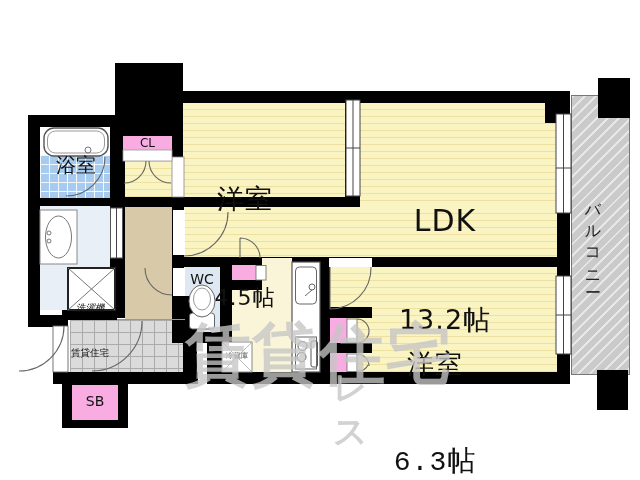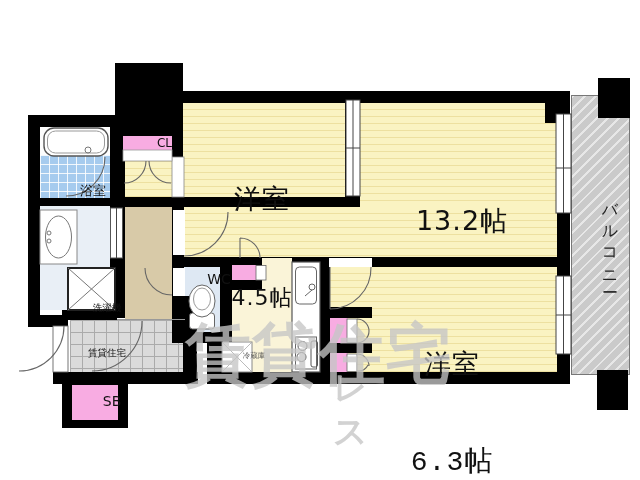--- a/index.html
+++ b/index.html
@@ -20,21 +20,21 @@
                        repeating-linear-gradient(180deg,#ababab 0 1px,transparent 1px 12px);}
   .pink{position:absolute;background:#f8ace2;}
   .balcony{position:absolute;background:#cacaca;
       background-image:repeating-linear-gradient(135deg,rgba(255,255,255,.55) 0 2px,transparent 2px 8px);
       border:1px solid #777;box-sizing:border-box;}
   .lbl{position:absolute;color:#111;text-align:center;white-space:pre;}
   .room-lbl{font-size:27px;line-height:33px;letter-spacing:1px;}
   .wm{position:absolute;color:#c6c6c6;opacity:.78;font-weight:600;z-index:60;pointer-events:none;}
   .vtext{writing-mode:vertical-rl;text-orientation:upright;}
   svg.overlay{position:absolute;left:0;top:0;z-index:40;pointer-events:none;}
-  .lbl{z-index:50;margin-left:17px;}
+  .lbl{z-index:50;}
   .pink{z-index:30;}
   .wall{z-index:20;}
   .floor{position:absolute;z-index:10;}
 </style>
 </head>
 <body>
 
 <div id="plan">
 
   <div class="floor floor-room" style="left:183px;top:103px;width:162px;height:94px;"></div>
@@ -173,31 +173,32 @@
       <path d="M357,354 A12,12 0 0 1 369,366 M357,371 A11,11 0 0 0 368,365"></path>
     </g>
     <line x1="117" y1="319.5" x2="185" y2="319.5" stroke="#999" stroke-width="1"></line>
   </svg>
 
   <div class="lbl room-lbl" style="left:170px;top:116px;width:150px;">
     <span style="display:block;">洋室</span>
     <span style="display:block;font-size:22px;">4.5帖</span>
   </div>
   <div class="lbl room-lbl" style="left:375px;top:138px;width:140px;">
+    <span style="display:block;font-size:30px;">LDK</span>
     <span style="display:block;">13.2帖</span>
   </div>
   <div class="lbl room-lbl" style="left:355px;top:281px;width:160px;">
     <span style="display:block;">洋室</span>
     <span style="display:block;font-size:28px;font-family:Liberation Mono, monospace;">6.3帖</span>
   </div>
-  <div class="lbl" style="left:44px;top:182px;width:64px;font-size:13px;">浴室</div>
+  <div class="lbl" style="left:44px;top:152px;width:64px;font-size:20px;">浴室</div>
   <div class="lbl" style="left:123px;top:136px;width:49px;font-size:12px;line-height:15px;">CL</div>
   <div class="lbl" style="left:182px;top:271px;width:40px;font-size:14px;">WC</div>
   <div class="lbl" style="left:60px;top:270px;width:60px;font-size:9.5px;line-height:15px;">
-    <span style="display:block;">洗濯機</span>
+    <span style="display:block;font-style:italic;">洗濯機</span>
     <span style="display:block;">賃貸住宅</span>
   </div>
   <div class="lbl" style="left:72px;top:393px;width:46px;font-size:14px;">SB</div>
   <div class="lbl" style="left:220px;top:351px;width:34px;font-size:7.5px;color:#555;">冷蔵庫</div>
   <div class="lbl vtext" style="left:582px;top:165px;height:150px;font-size:16px;letter-spacing:5px;color:#222;">バルコニー</div>
 
   <div class="wm" style="left:185px;top:322px;font-size:66px;line-height:1;letter-spacing:1px;">賃貸住宅</div>
   <div class="wm vtext" style="left:328px;top:352px;font-size:34px;letter-spacing:8px;">レス</div>
 
 </div>

